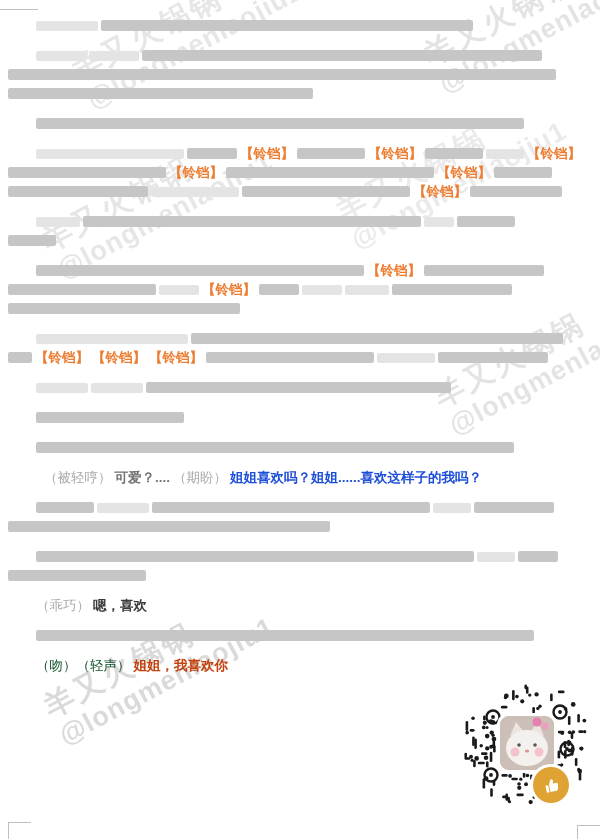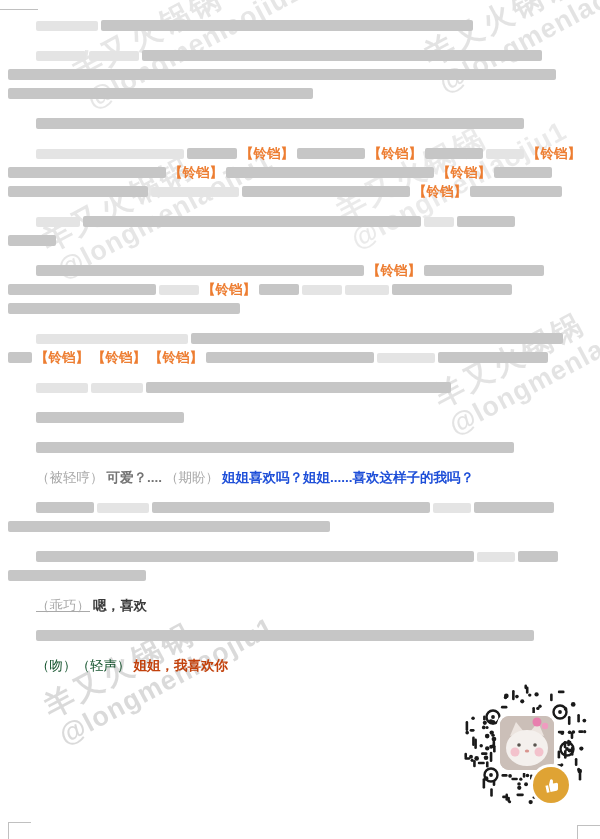--- a/index.html
+++ b/index.html
@@ -173,21 +173,21 @@
           <span class="bar" title="Sexually explicit dialogue in the source screenshot is intentionally not transcribed; bars preserve only its layout." style="width: 148px;"></span>
         </div>
       </div>
       <div class="para">
         <div class="line first">
           <span class="bar" title="Sexually explicit dialogue in the source screenshot is intentionally not transcribed; bars preserve only its layout." style="width: 478px;"></span>
         </div>
       </div>
       <div class="para">
         <div class="line first">
-          <span class="dir" style="color: rgb(169, 169, 169);">（被轻哼）</span>
+          <span class="dir" style="color: rgb(169, 169, 169); margin-left: 8px;">（被轻哼）</span>
           <span class="tx" style="color: #737373;">可爱？....</span>
           <span class="dir" style="color: rgb(169, 169, 169);">（期盼）</span>
           <span class="tx" style="color: #1d4ed8;">姐姐喜欢吗？姐姐......喜欢这样子的我吗？</span>
         </div>
       </div>
       <div class="para">
         <div class="line first">
           <span class="bar" title="Sexually explicit dialogue in the source screenshot is intentionally not transcribed; bars preserve only its layout." style="width: 58px;"></span>
           <span class="dbar" title="Sexually explicit dialogue in the source screenshot is intentionally not transcribed; bars preserve only its layout." style="width: 52px;"></span>
           <span class="bar" title="Sexually explicit dialogue in the source screenshot is intentionally not transcribed; bars preserve only its layout." style="width: 278px;"></span>
@@ -203,21 +203,21 @@
           <span class="bar" title="Sexually explicit dialogue in the source screenshot is intentionally not transcribed; bars preserve only its layout." style="width: 438px;"></span>
           <span class="dbar" title="Sexually explicit dialogue in the source screenshot is intentionally not transcribed; bars preserve only its layout." style="width: 38px;"></span>
           <span class="bar" title="Sexually explicit dialogue in the source screenshot is intentionally not transcribed; bars preserve only its layout." style="width: 40px;"></span>
         </div>
         <div class="line">
           <span class="bar" title="Sexually explicit dialogue in the source screenshot is intentionally not transcribed; bars preserve only its layout." style="width: 138px;"></span>
         </div>
       </div>
       <div class="para">
         <div class="line first">
-          <span class="dir" style="color: rgb(169, 169, 169); text-decoration: underline;">（乖巧）</span>
+          <span class="dir" style="color: rgb(169, 169, 169);">（乖巧）</span>
           <span class="tx" style="color: rgb(58, 58, 58);">嗯，喜欢</span>
         </div>
       </div>
       <div class="para">
         <div class="line first">
           <span class="bar" title="Sexually explicit dialogue in the source screenshot is intentionally not transcribed; bars preserve only its layout." style="width: 498px;"></span>
         </div>
       </div>
       <div class="para">
         <div class="line first">

